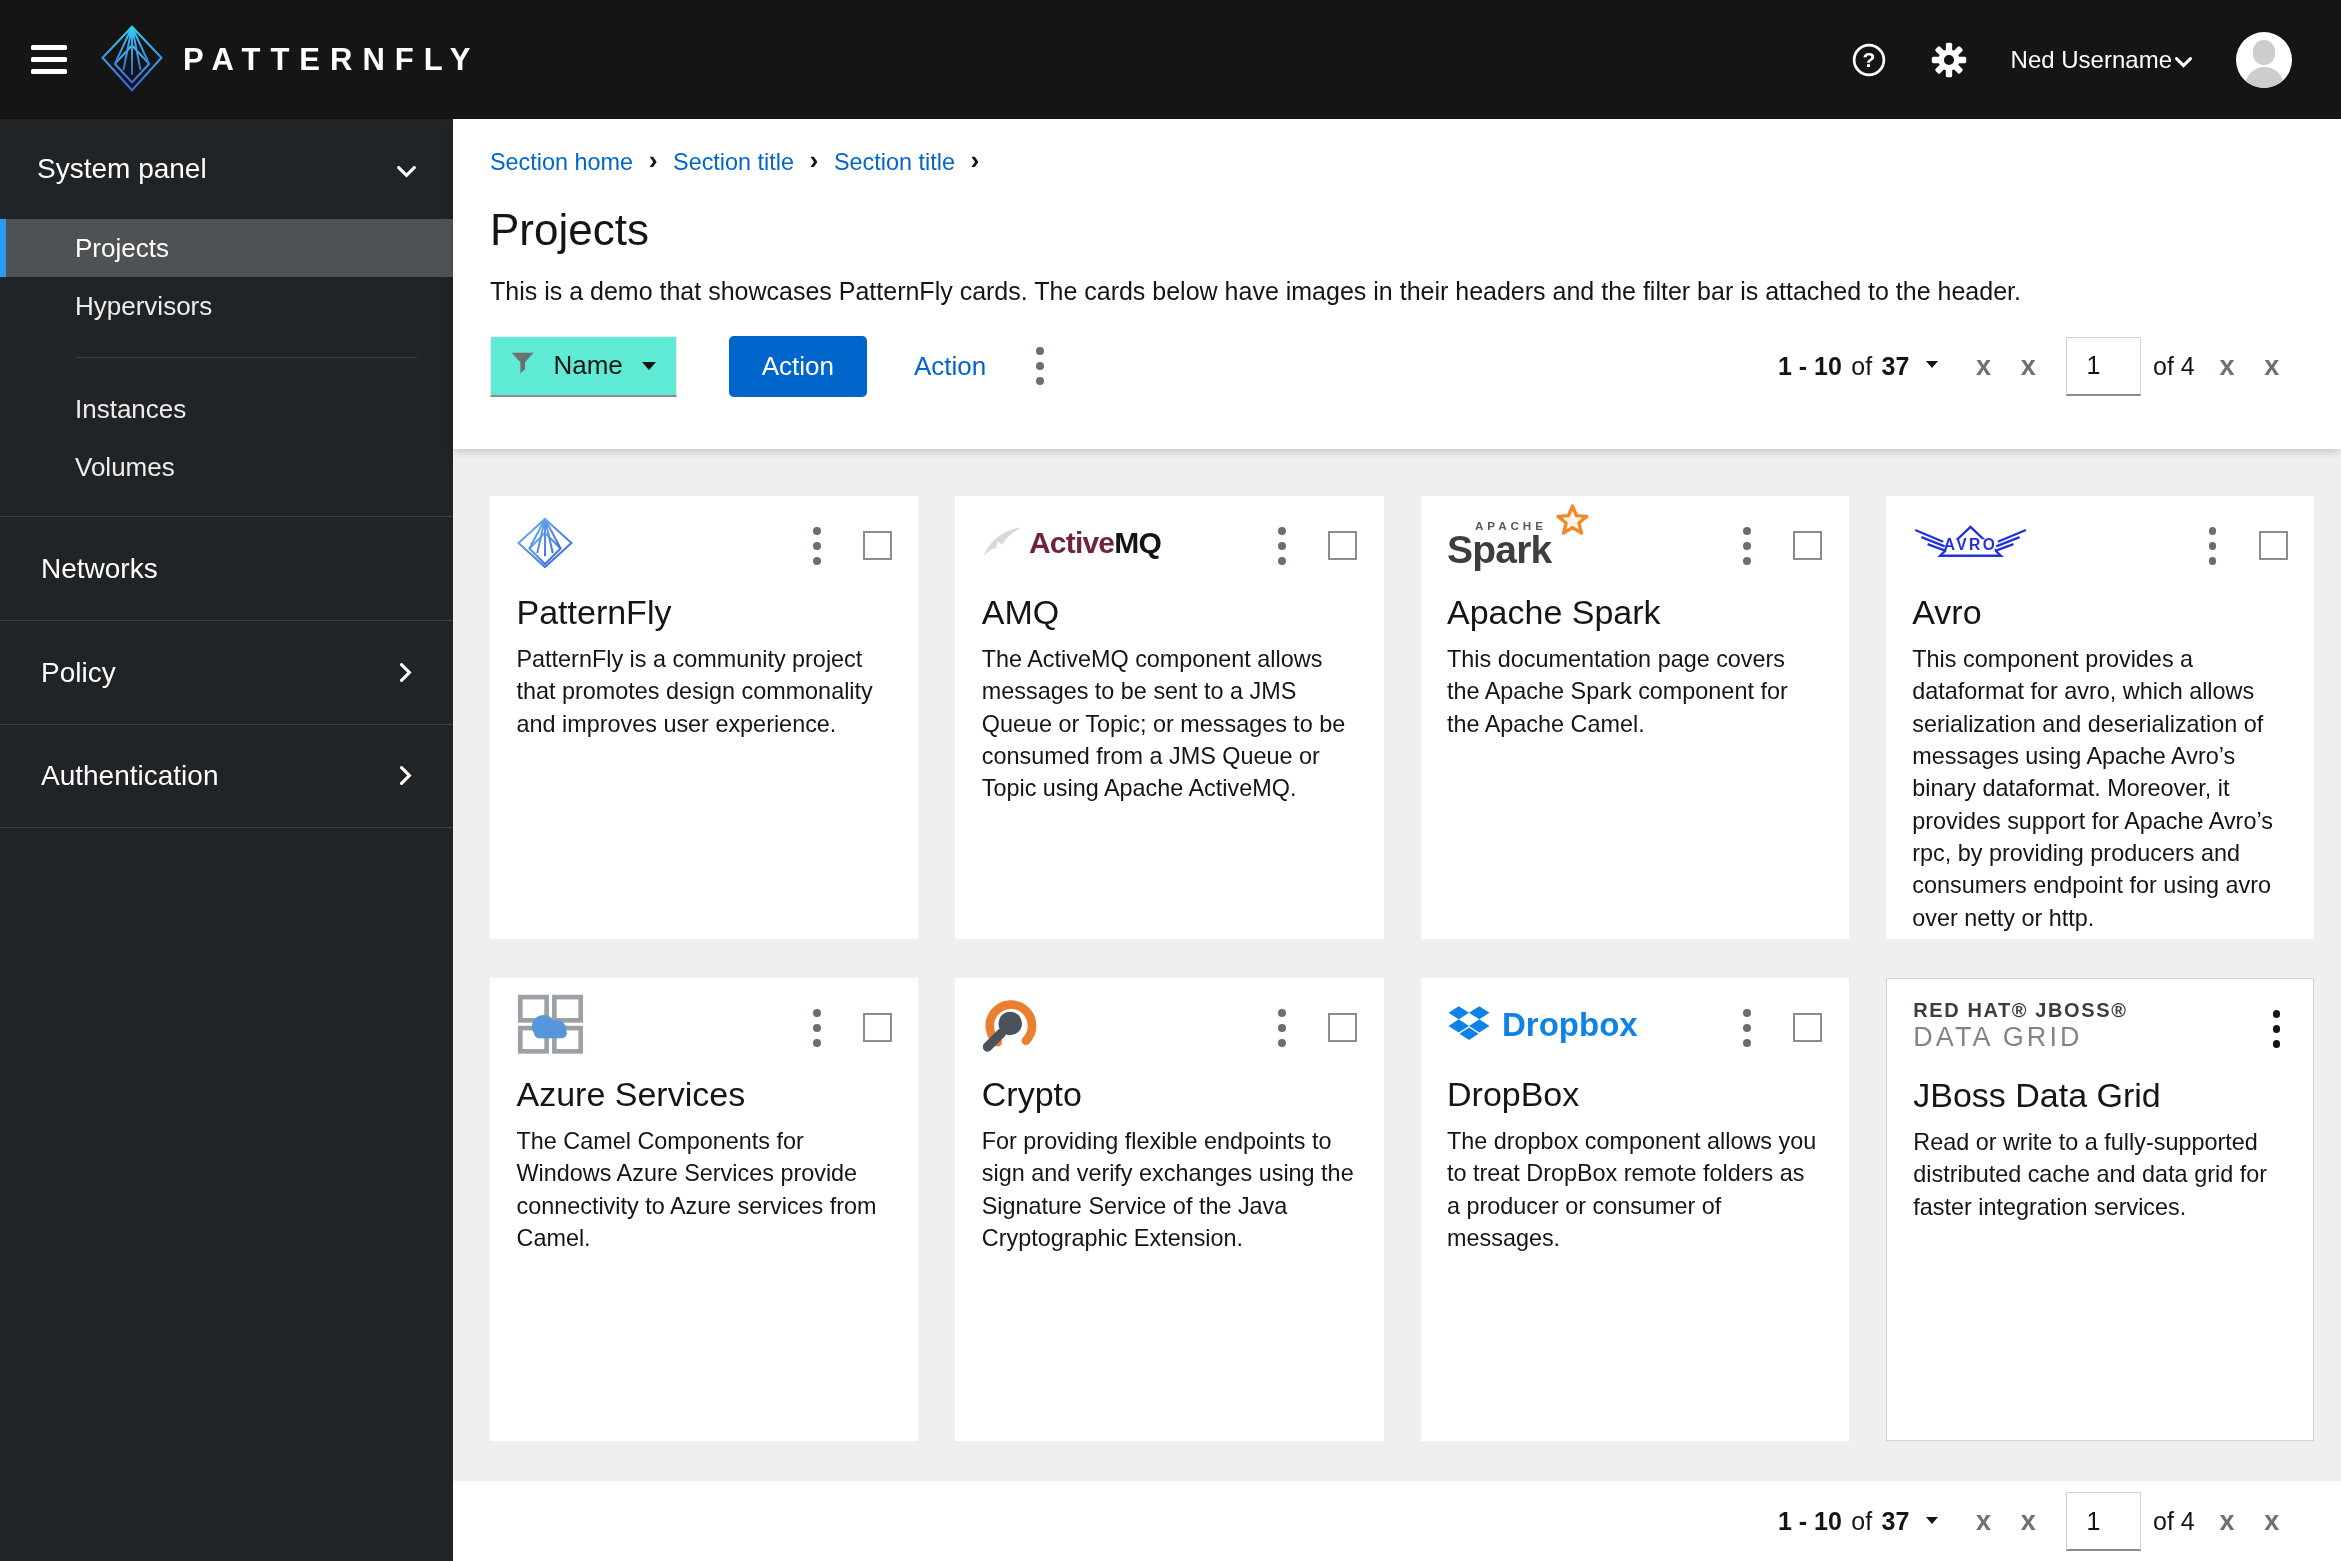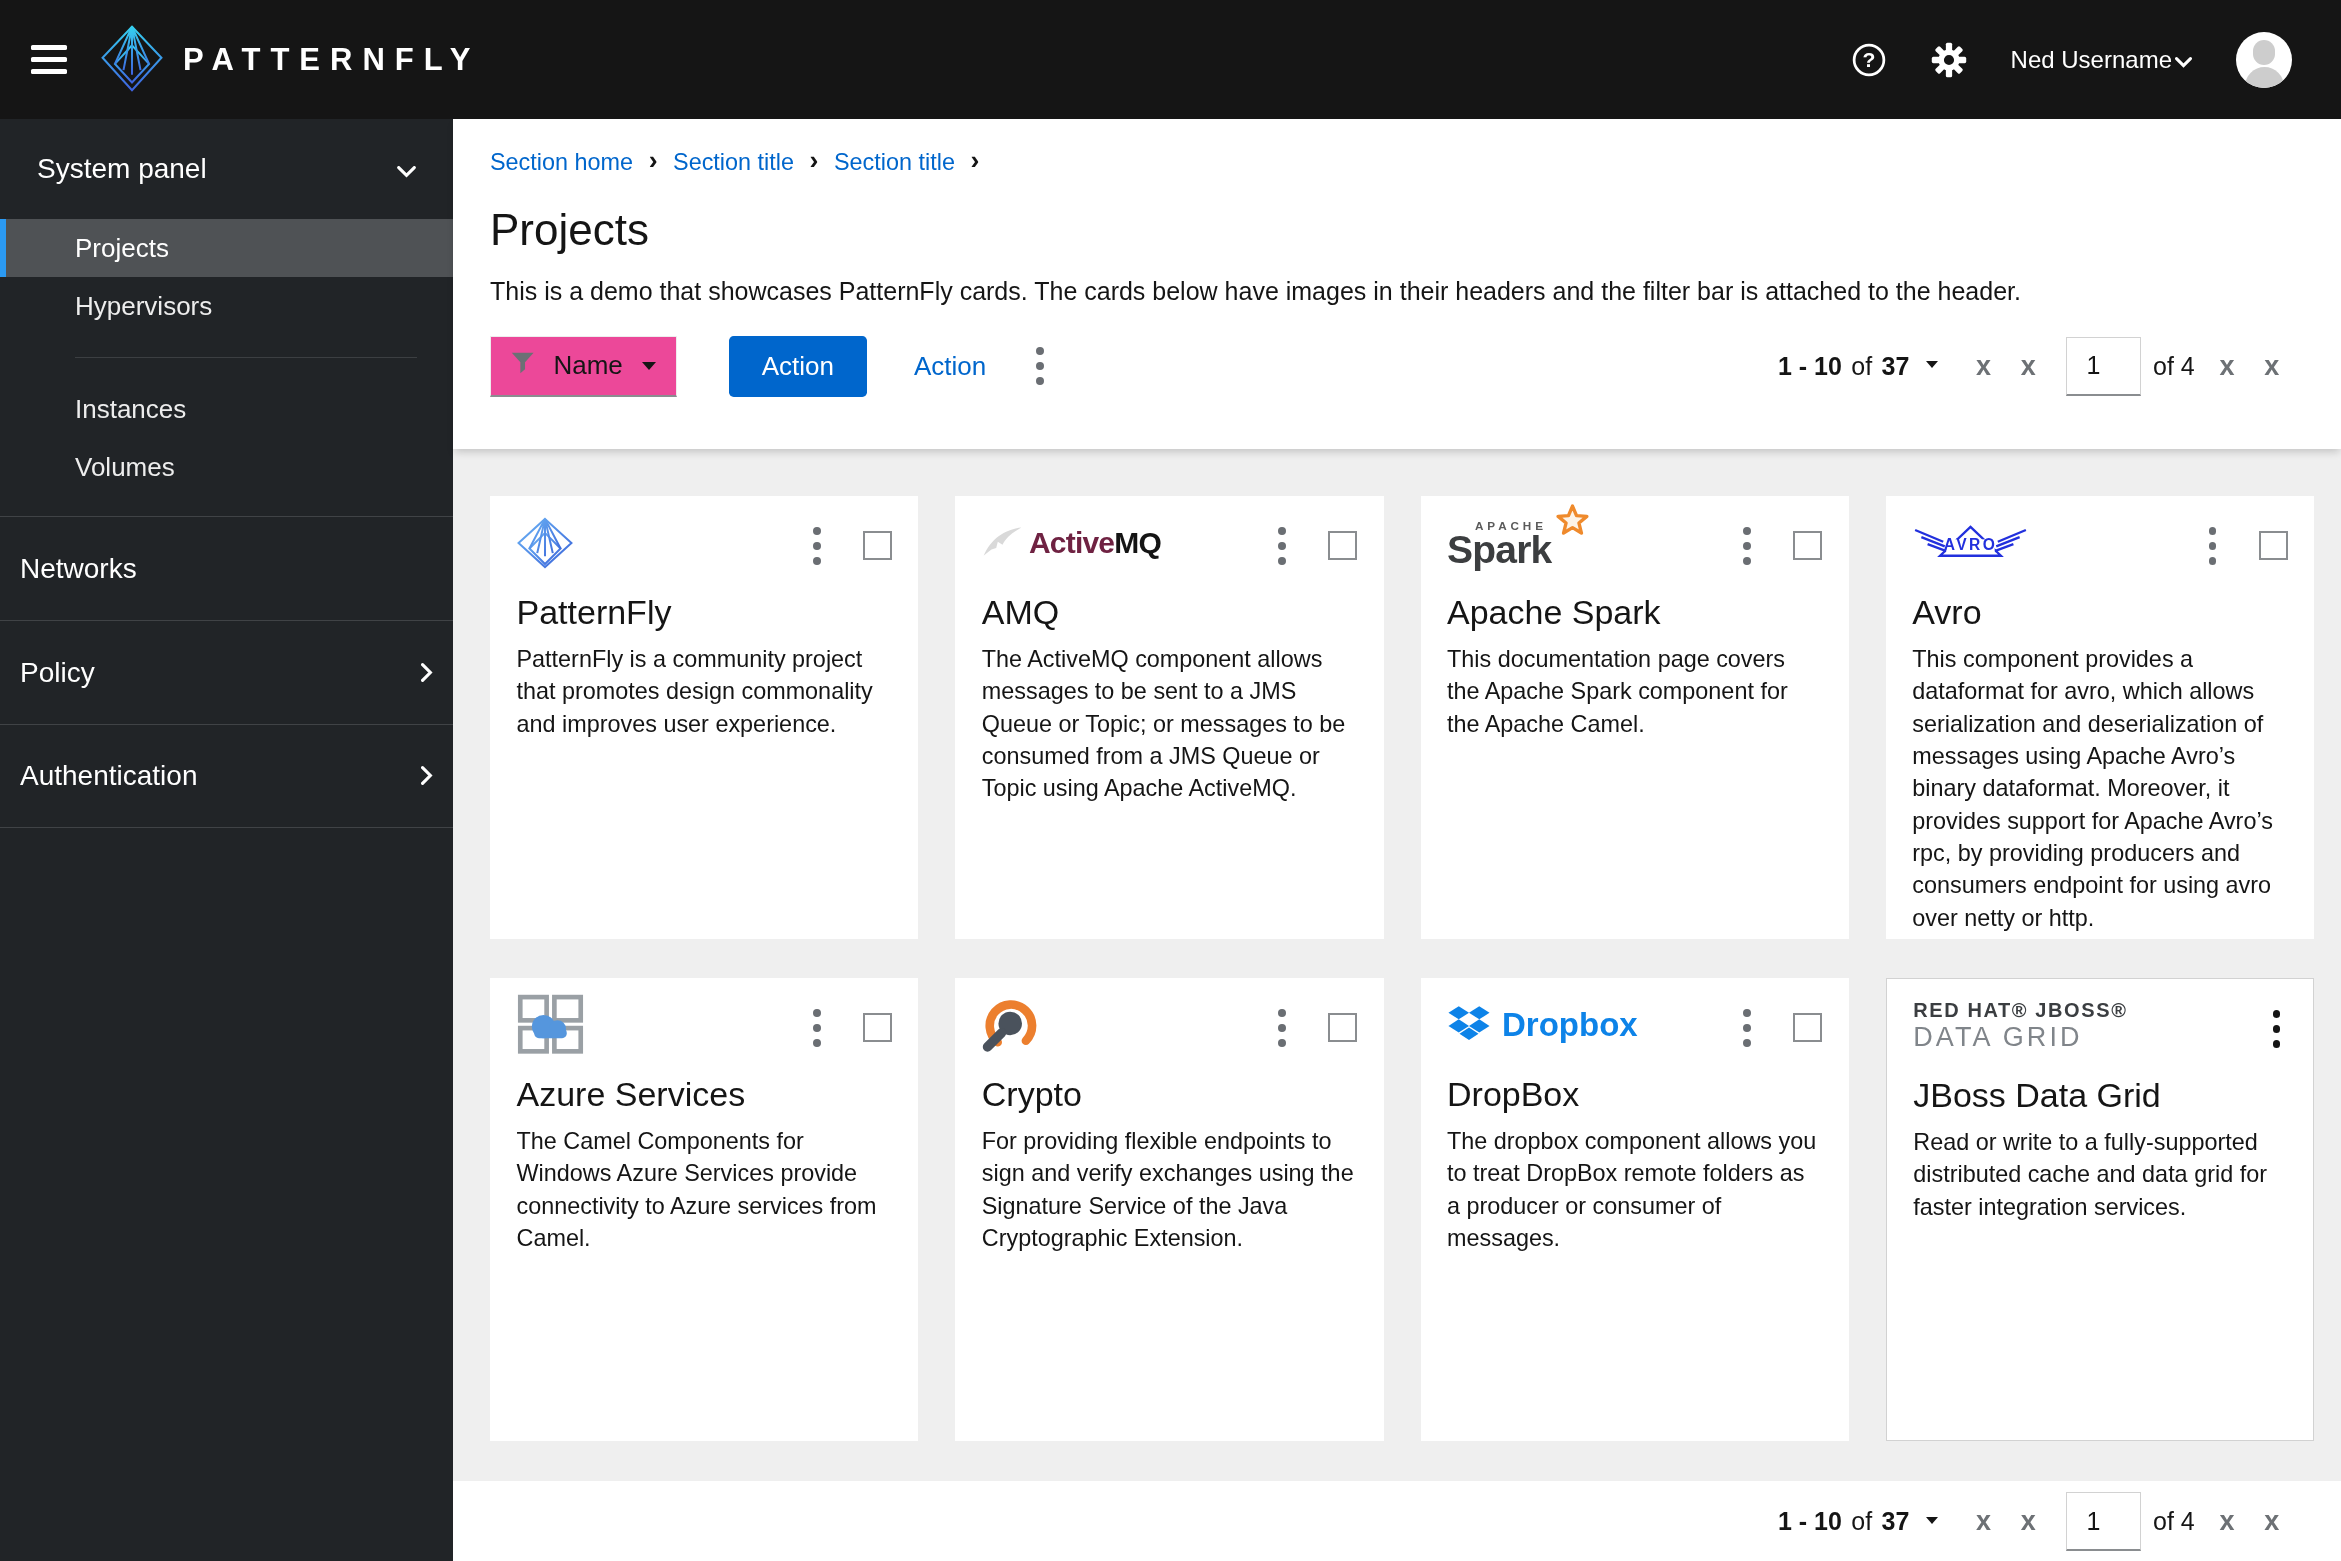--- a/index.html
+++ b/index.html
@@ -29,21 +29,21 @@
                     border-radius:19.5px 19.5px 0 0; left:8.6px; top:35px; }
 
   
   .layout { display:flex; height:1443px; }
 
   
   .sidebar { width:453px; background:#212427; flex-shrink:0; color:#fff; }
   .group-head { height:100px; display:flex; align-items:center; justify-content:space-between;
                 padding:0 37px; font-size:28px; cursor:pointer; }
   .group-row { height:104px; display:flex; align-items:center; justify-content:space-between;
-               padding:0 20px; font-size:28px; border-top:0.8px solid #404346; cursor:pointer; }
+               padding:0 41px; font-size:28px; border-top:0.8px solid #404346; cursor:pointer; }
   .group-row.last { border-bottom:0.8px solid #404346;text-align:center; }
   .nav-items { list-style:none; }
   .nav-items .item { height:58px; display:flex; align-items:center; padding-left:75px;
                      font-size:26px; color:#ededed; cursor:pointer; position:relative; }
   .nav-items .item.current { background:#4f5255; color:#fff; }
   .nav-items .item.current::before { content:""; position:absolute; left:0; top:0; bottom:0;
                                      width:6.2px; background:#2b9af3; }
   .nav-items .subdivider { border-top:1.6px solid #3c3f42; margin:22px 36px 22px 75px; }
   .sidebar-list { margin-bottom:20px; }
 
@@ -51,21 +51,21 @@
   .content { flex:1; display:flex; flex-direction:column; min-width:0;border-radius:20px; }
   .content-header { background:#fff; height:330px; padding:28px 55px 0 37px;
                     box-shadow:0 4.7px 7.8px -1.6px rgba(0,0,0,.18); position:relative; z-index:2; }
   .breadcrumb { display:flex; align-items:center; gap:15.6px; font-size:23.4px; }
   .breadcrumb a { color:#0066cc; text-decoration:none; cursor:pointer; }
   .crumb-sep { color:#151515; font-size:26.5px; font-weight:700; line-height:1; padding-bottom:4.7px; }
   .page-title { font-size:44px; font-weight:500; margin-top:26.5px; color:#151515; }
   .page-desc { font-size:25px; margin-top:22px; color:#151515; }
 
   .toolbar { display:flex; align-items:center; margin-top:30px; }
-  .filter-select { display:flex; align-items:center; gap:19px; background:#ec4899;
+  .filter-select { display:flex; align-items:center; gap:19px; background:#5eead4;
                    border:1.6px solid #ededed; border-bottom:2.3px solid #8a8d90;
                    height:61px; padding:0 20px; font-size:26px; cursor:pointer; color:#151515; }
   .caret { width:0; height:0; border:7px solid transparent; border-top:8.6px solid #151515;
            margin-top:7.8px; display:inline-block; }
   .btn-primary { margin-left:52px; background:#0066cc; color:#fff; border:none; border-radius:4.7px;
                  height:61px; padding:0 33px; font-size:26px; cursor:pointer; }
   .btn-link { margin-left:47px; background:none; border:none; color:#0066cc; font-size:26px; cursor:pointer; }
   .kebab { background:none; border:none; display:flex; flex-direction:column; gap:7px;
            cursor:pointer; padding:6.2px; }
   .kebab i { width:7.8px; height:7.8px; border-radius:50%; background:#6a6e73; }

